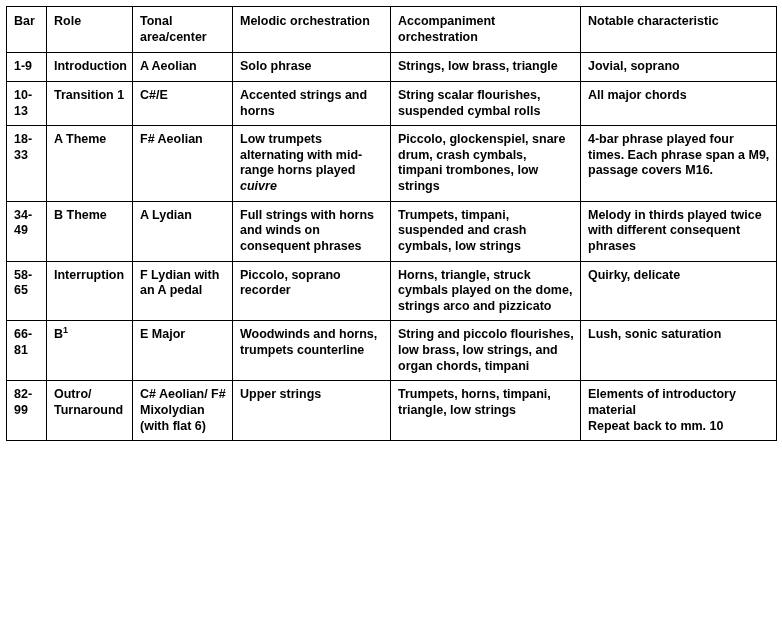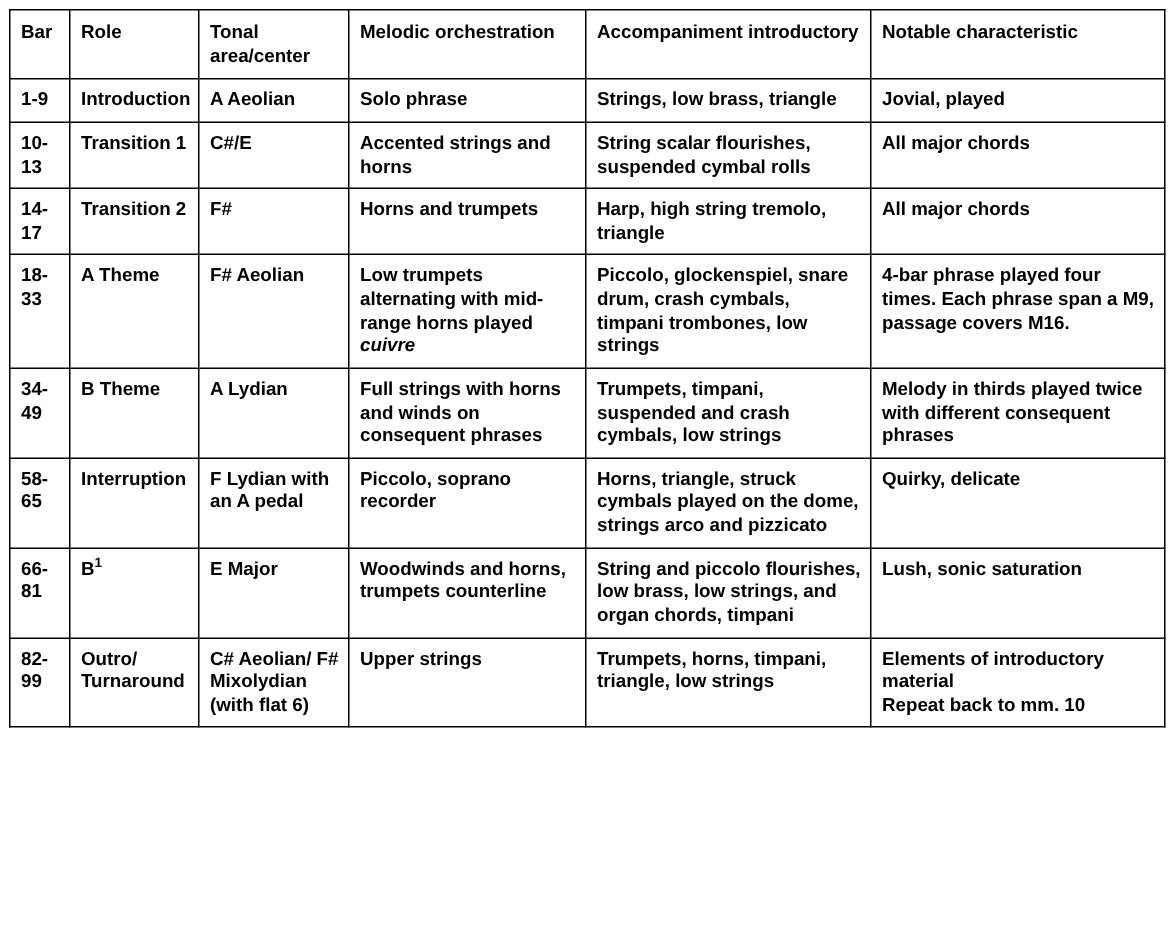--- a/index.html
+++ b/index.html
@@ -59,47 +59,39 @@
       <col class="c3">
       <col class="c4">
       <col class="c5">
   </colgroup>
   <thead>
     <tr>
       <th>Bar</th>
       <th>Role</th>
       <th>Tonal area/center</th>
       <th>Melodic orchestration</th>
-      <th>Accompaniment introductory</th>
+      <th>Accompaniment orchestration</th>
       <th>Notable characteristic</th>
     </tr>
   </thead>
   <tbody>
     <tr>
       <td>1-9</td>
       <td>Introduction</td>
       <td>A Aeolian</td>
       <td>Solo phrase</td>
       <td>Strings, low brass, triangle</td>
-      <td>Jovial, played</td>
+      <td>Jovial, soprano</td>
     </tr>
     <tr>
       <td>10-13</td>
       <td>Transition 1</td>
       <td>C#/E</td>
       <td>Accented strings and horns</td>
       <td>String scalar flourishes, suspended cymbal rolls</td>
-      <td>All major chords</td>
-    </tr>
-    <tr>
-      <td>14-17</td>
-      <td>Transition 2</td>
-      <td>F#</td>
-      <td>Horns and trumpets</td>
-      <td>Harp, high string tremolo, triangle</td>
       <td>All major chords</td>
     </tr>
     <tr>
       <td>18-33</td>
       <td>A Theme</td>
       <td>F# Aeolian</td>
       <td><span id="melodic-3">Low trumpets alternating with mid-range horns played <span class="italic">cuivre</span></span></td>
       <td>Piccolo, glockenspiel, snare drum, crash cymbals, timpani trombones, low strings</td>
       <td>4-bar phrase played four times. Each phrase span a M9, passage covers M16.</td>
     </tr>

